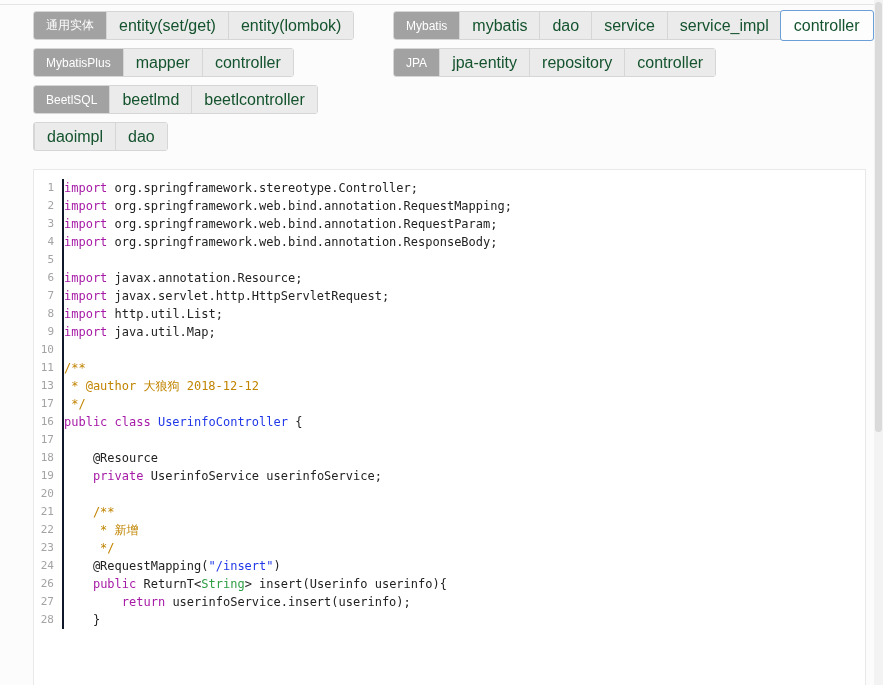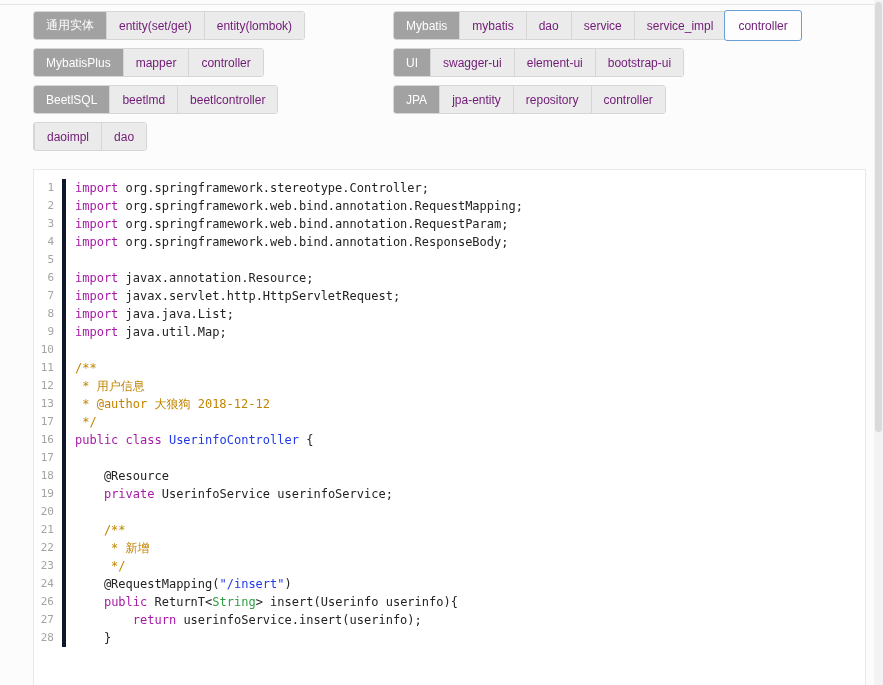--- a/index.html
+++ b/index.html
@@ -9,33 +9,33 @@
   .top-line{position:absolute;top:4px;left:0;right:0;height:1px;background:#e5e5e5}
 
   
   .toolbar{display:flex;padding:11px 0 0 33px}
   .tcol{display:flex;flex-direction:column;align-items:flex-start;gap:8px}
   #col-left{width:360px}
   .group{display:inline-flex;align-items:stretch;height:29px;
     border:1px solid #d6d6d6;border-radius:3px;background:#ebebeb}
   .glabel{background:var(--label-bg);color:#fff;display:flex;align-items:center;
     padding:0 12px;font-size:12px;border-radius:2px 0 0 2px;white-space:nowrap}
-  .tab{display:flex;align-items:center;padding:0 12px;font-size:12px;color:#701a75;
+  .tab{display:flex;align-items:center;padding:0 12px;font-size:16px;color:#14532d;
     border-left:1px solid #d6d6d6;cursor:pointer;background:#ebebeb;white-space:nowrap}
   .tab.active{background:#fdfdfd;border:1px solid var(--active-border);
     border-radius:3px;margin:-2px -1px;padding:0 13px;position:relative;z-index:2}
 
   
   .editor{margin:18px 17px 0 33px;height:520px;background:#fff;
     border:1px solid #e9e9e9;border-bottom:none;overflow:hidden;padding-top:9px}
   .line{display:flex;height:18px;line-height:18px;white-space:pre;
     font-family:"DejaVu Sans Mono",monospace;font-size:12px}
   .ln{flex:none;width:28px;text-align:right;padding-right:8px;
     color:var(--tok-ln);font-size:11px}
-  .lc{flex:1;border-left:4px solid #0f172a;padding-left:9px;color:var(--tok-pl)}
+  .lc{flex:1;border-left:2px solid #0f172a;color:var(--tok-pl)}
   .tok.kw{color:var(--tok-kw)}
   .tok.cm{color:var(--tok-cm)}
   .tok.cls{color:var(--tok-cls)}
   .tok.str{color:var(--tok-str)}
   .tok.typ{color:var(--tok-typ)}
   .tok.pl{color:var(--tok-pl)}
 
   
   .scrollbar{position:fixed;top:0;right:0;width:9px;height:685px;background:#f3f3f3}
   .thumb{margin:2px 1px 0;width:7px;height:430px;background:#dadada;border-radius:4px}
@@ -71,48 +71,41 @@
     <div class="tcol" id="col-right">
         <div class="group">
           <span class="glabel">Mybatis</span>
           <span class="tab">mybatis</span>
           <span class="tab">dao</span>
           <span class="tab">service</span>
           <span class="tab">service_impl</span>
           <span class="tab active">controller</span>
         </div>
         <div class="group">
-          <span class="glabel">UI</span>
-          <span class="tab">swagger-ui</span>
-          <span class="tab">element-ui</span>
-          <span class="tab">bootstrap-ui</span>
-        </div>
-        <div class="group">
           <span class="glabel">JPA</span>
           <span class="tab">jpa-entity</span>
           <span class="tab">repository</span>
           <span class="tab">controller</span>
         </div>
       </div>
   </div>
 
   <div class="editor">
     <div id="code">
         <div class="line"><span class="ln">1</span><span class="lc"><span class="tok kw">import</span><span class="tok pl"> org.springframework.stereotype.Controller;</span></span></div>
         <div class="line"><span class="ln">2</span><span class="lc"><span class="tok kw">import</span><span class="tok pl"> org.springframework.web.bind.annotation.RequestMapping;</span></span></div>
         <div class="line"><span class="ln">3</span><span class="lc"><span class="tok kw">import</span><span class="tok pl"> org.springframework.web.bind.annotation.RequestParam;</span></span></div>
         <div class="line"><span class="ln">4</span><span class="lc"><span class="tok kw">import</span><span class="tok pl"> org.springframework.web.bind.annotation.ResponseBody;</span></span></div>
         <div class="line"><span class="ln">5</span><span class="lc"></span></div>
         <div class="line"><span class="ln">6</span><span class="lc"><span class="tok kw">import</span><span class="tok pl"> javax.annotation.Resource;</span></span></div>
         <div class="line"><span class="ln">7</span><span class="lc"><span class="tok kw">import</span><span class="tok pl"> javax.servlet.http.HttpServletRequest;</span></span></div>
-        <div class="line"><span class="ln">8</span><span class="lc"><span class="tok kw">import</span><span class="tok pl"> java.java.List;</span></span></div>
+        <div class="line"><span class="ln">8</span><span class="lc"><span class="tok kw">import</span><span class="tok pl"> http.util.List;</span></span></div>
         <div class="line"><span class="ln">9</span><span class="lc"><span class="tok kw">import</span><span class="tok pl"> java.util.Map;</span></span></div>
         <div class="line"><span class="ln">10</span><span class="lc"></span></div>
         <div class="line"><span class="ln">11</span><span class="lc"><span class="tok cm">/**</span></span></div>
-        <div class="line"><span class="ln">12</span><span class="lc"><span class="tok cm"> * 用户信息</span></span></div>
         <div class="line"><span class="ln">13</span><span class="lc"><span class="tok cm"> * @author 大狼狗 2018-12-12</span></span></div>
         <div class="line"><span class="ln">17</span><span class="lc"><span class="tok cm"> */</span></span></div>
         <div class="line"><span class="ln">16</span><span class="lc"><span class="tok kw">public class </span><span class="tok cls">UserinfoController</span><span class="tok pl"> {</span></span></div>
         <div class="line"><span class="ln">17</span><span class="lc"></span></div>
         <div class="line"><span class="ln">18</span><span class="lc"><span class="tok pl">    @Resource</span></span></div>
         <div class="line"><span class="ln">19</span><span class="lc"><span class="tok pl">    </span><span class="tok kw">private</span><span class="tok pl"> UserinfoService userinfoService;</span></span></div>
         <div class="line"><span class="ln">20</span><span class="lc"></span></div>
         <div class="line"><span class="ln">21</span><span class="lc"><span class="tok cm">    /**</span></span></div>
         <div class="line"><span class="ln">22</span><span class="lc"><span class="tok cm">     * 新增</span></span></div>
         <div class="line"><span class="ln">23</span><span class="lc"><span class="tok cm">     */</span></span></div>

